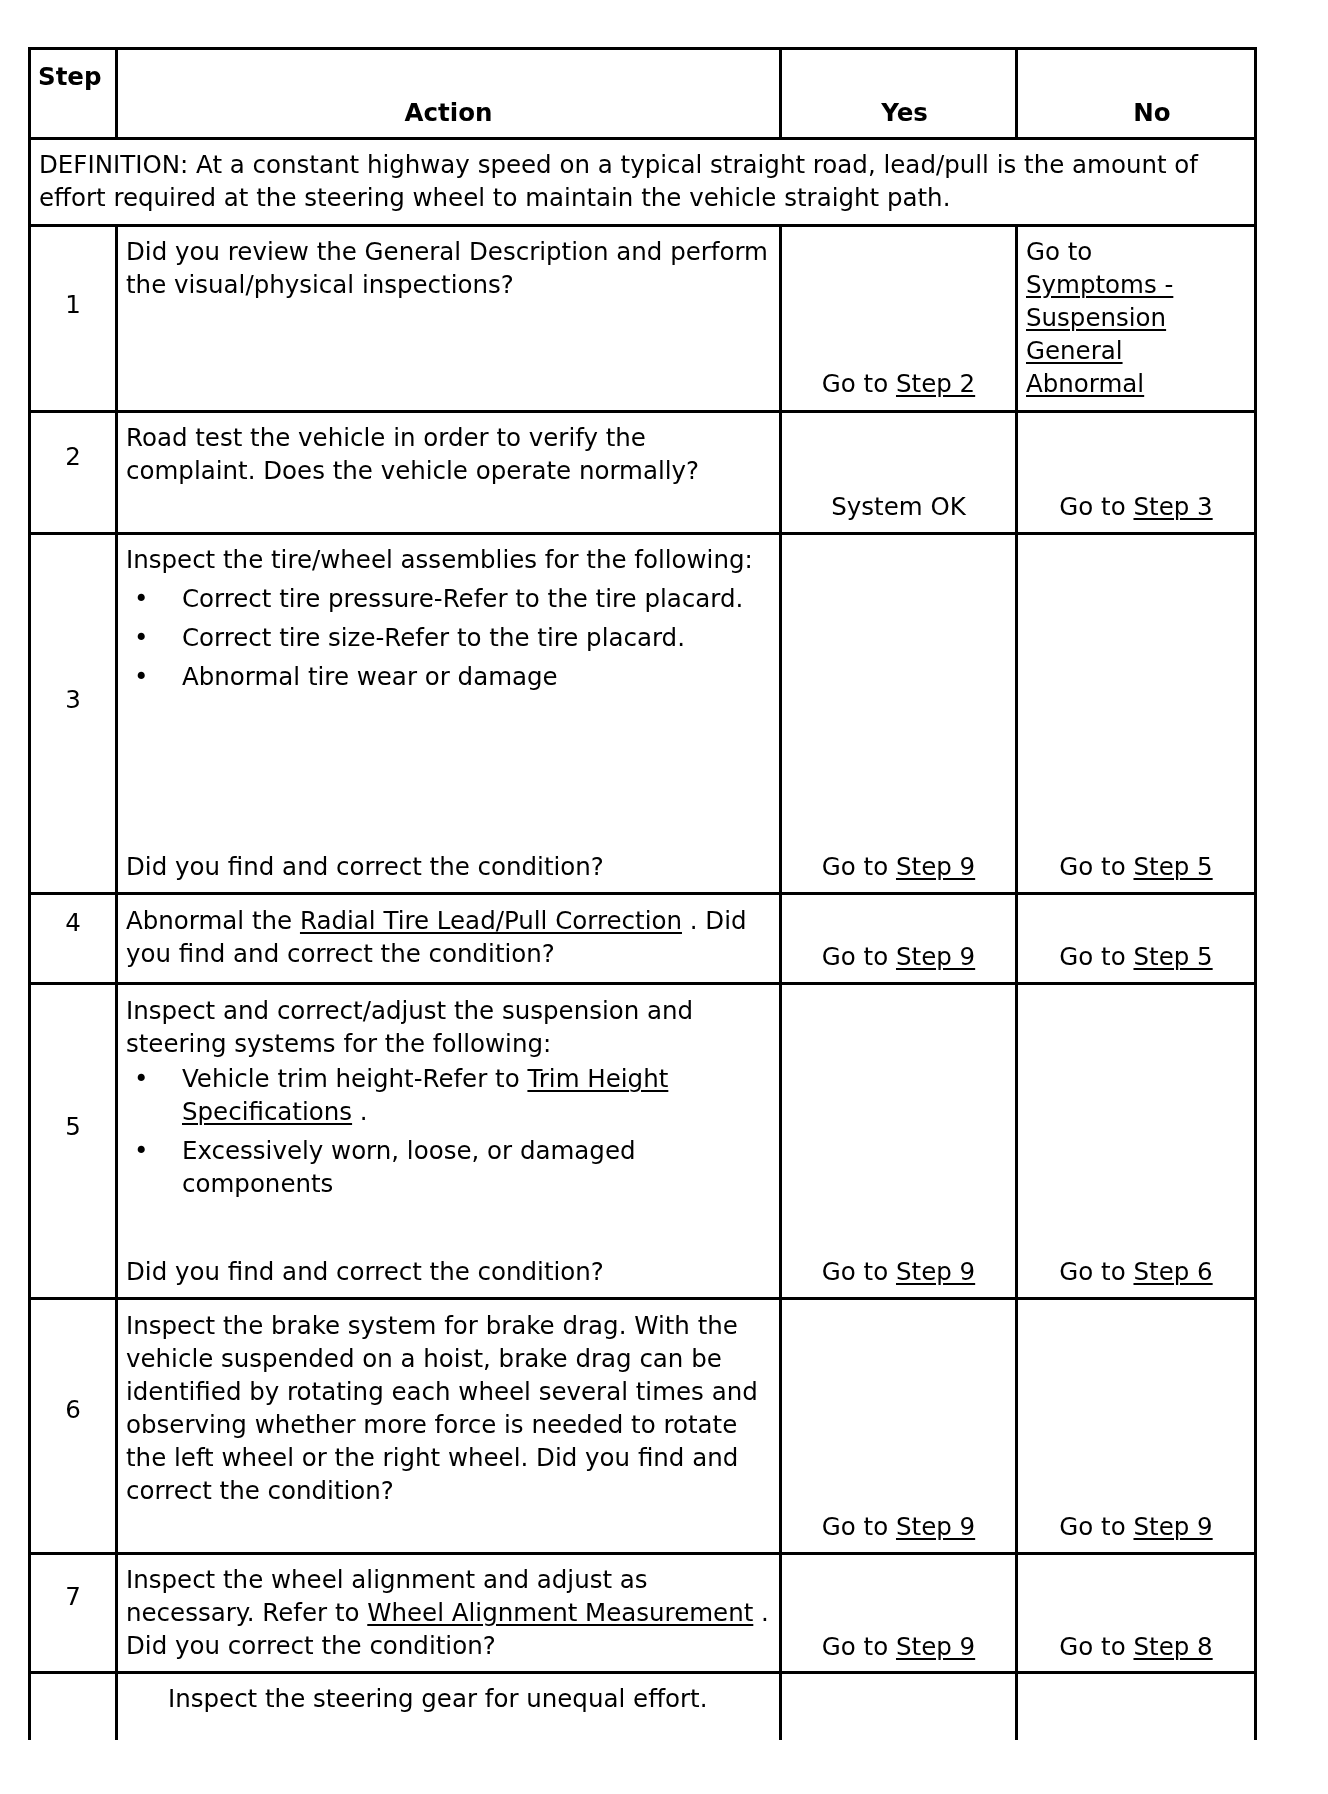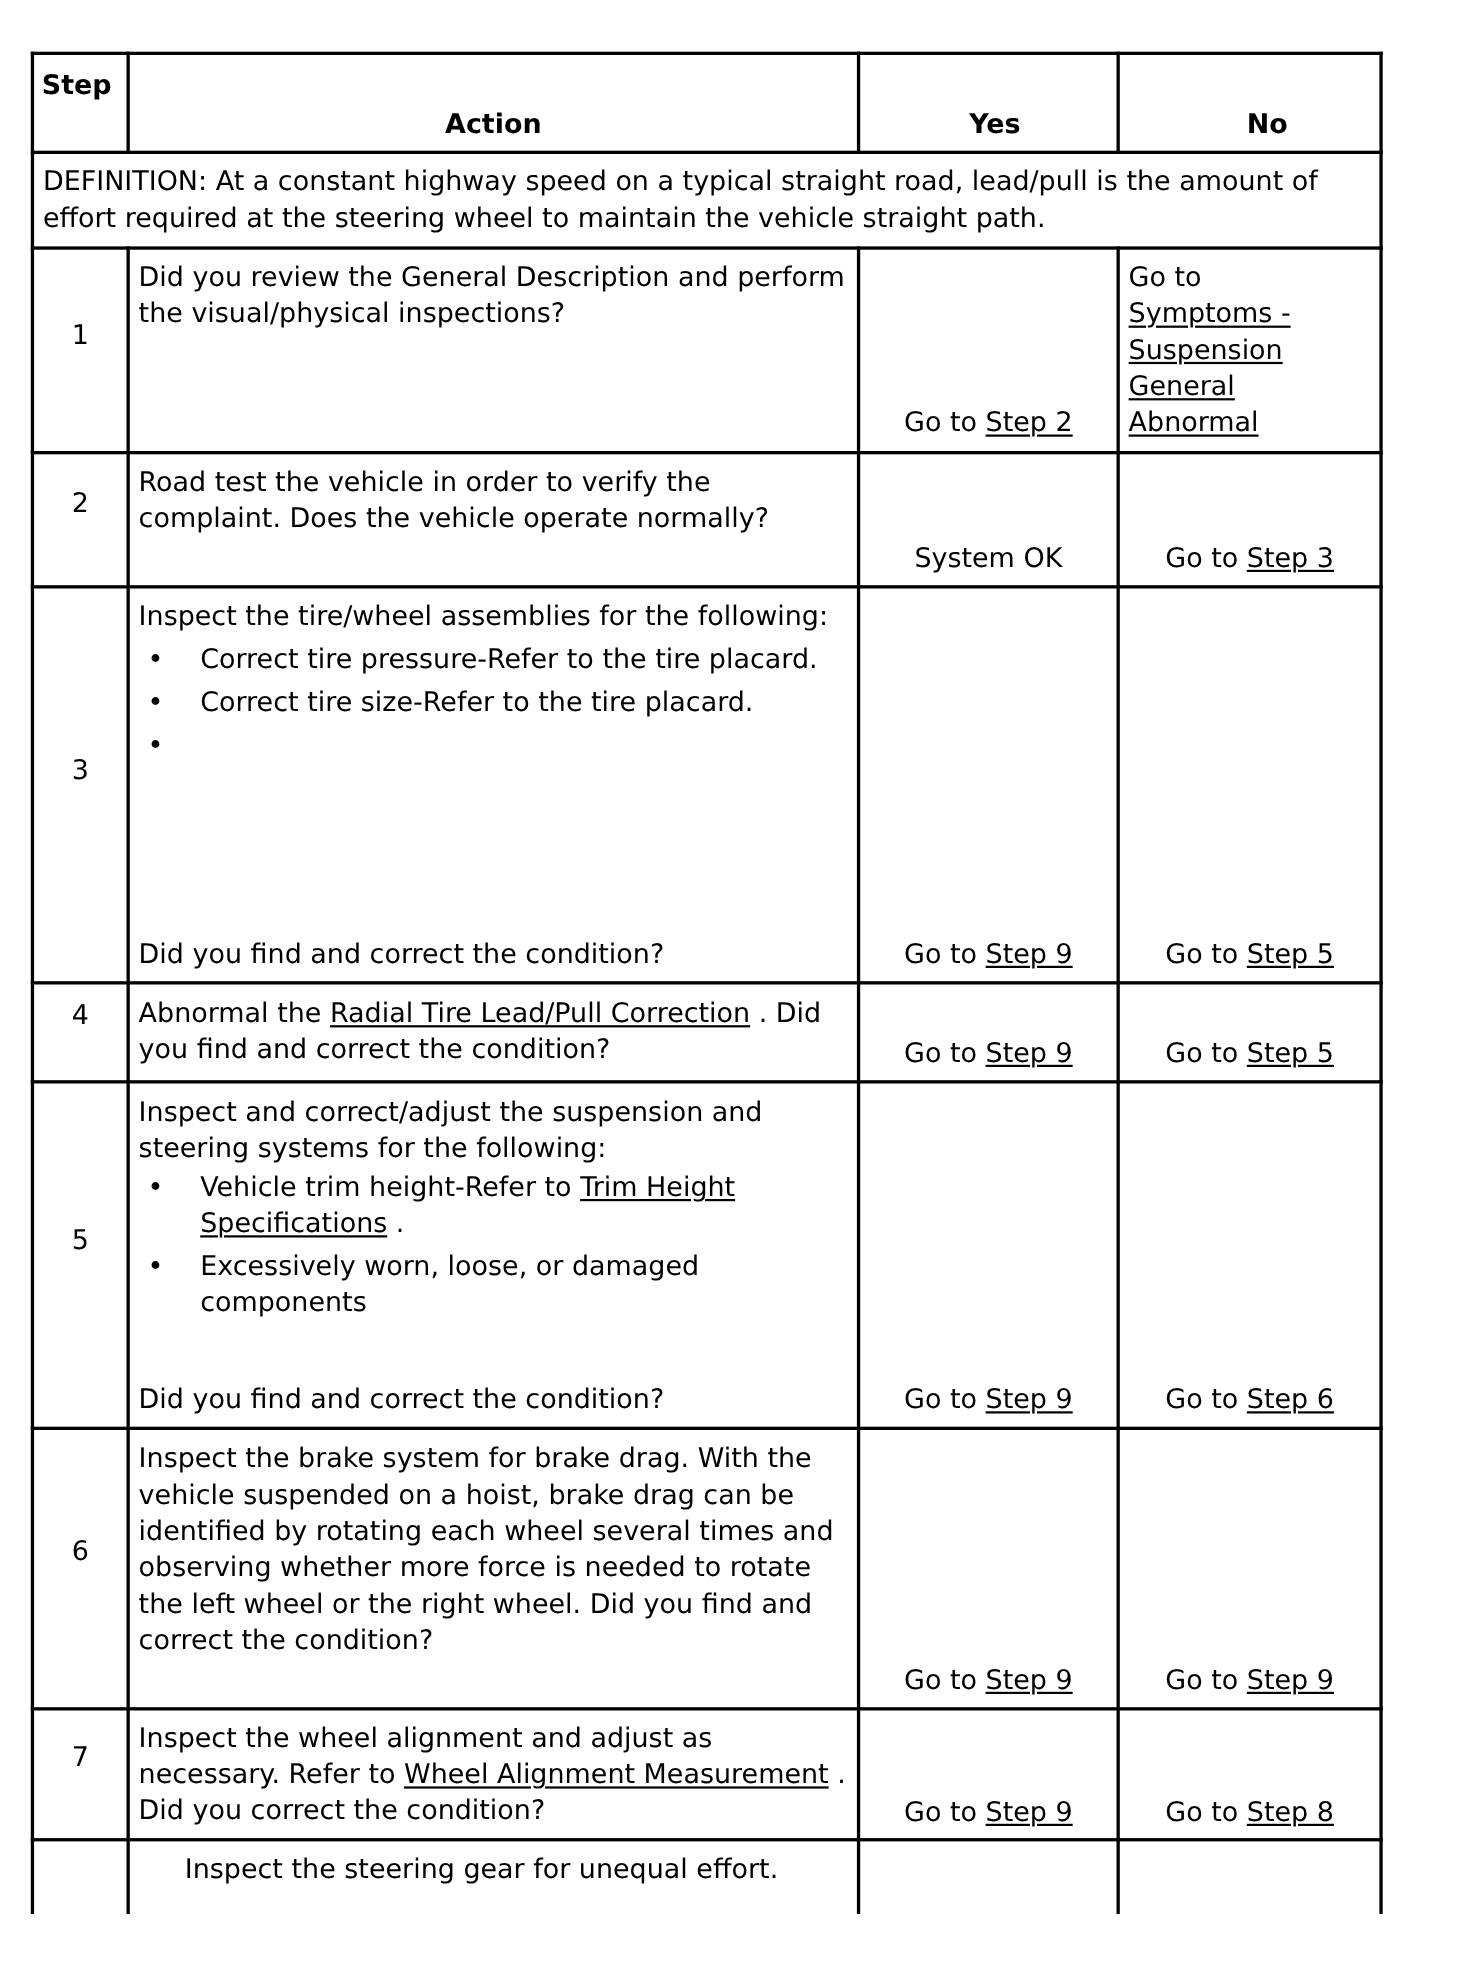--- a/index.html
+++ b/index.html
@@ -66,21 +66,21 @@
 <div class="cell center-text" style="left:1018px; top:490px; width:236px;">
   <span>Go to </span><span class="link">Step 3</span>
 </div>
 
 <div class="cell num" style="left:31px; top:683px; width:84px;">3</div>
 <div class="cell" style="left:126px; top:543px; width:650px;">
   <div>Inspect the tire/wheel assemblies for the following:</div>
   <ul class="bullets">
     <li><span class="dot">•</span><span>Correct tire pressure-Refer to the tire placard.</span></li>
     <li><span class="dot">•</span><span>Correct tire size-Refer to the tire placard.</span></li>
-    <li><span class="dot">•</span></li>
+    <li><span class="dot">•</span><span>Abnormal tire wear or damage</span></li>
   </ul>
 </div>
 <div class="cell" style="left:126px; top:850px; width:650px;">Did you find and correct the condition?</div>
 <div class="cell center-text" style="left:782px; top:850px; width:233px;">
   <span>Go to </span><span class="link">Step 9</span>
 </div>
 <div class="cell center-text" style="left:1018px; top:850px; width:236px;">
   <span>Go to </span><span class="link">Step 5</span>
 </div>
 

